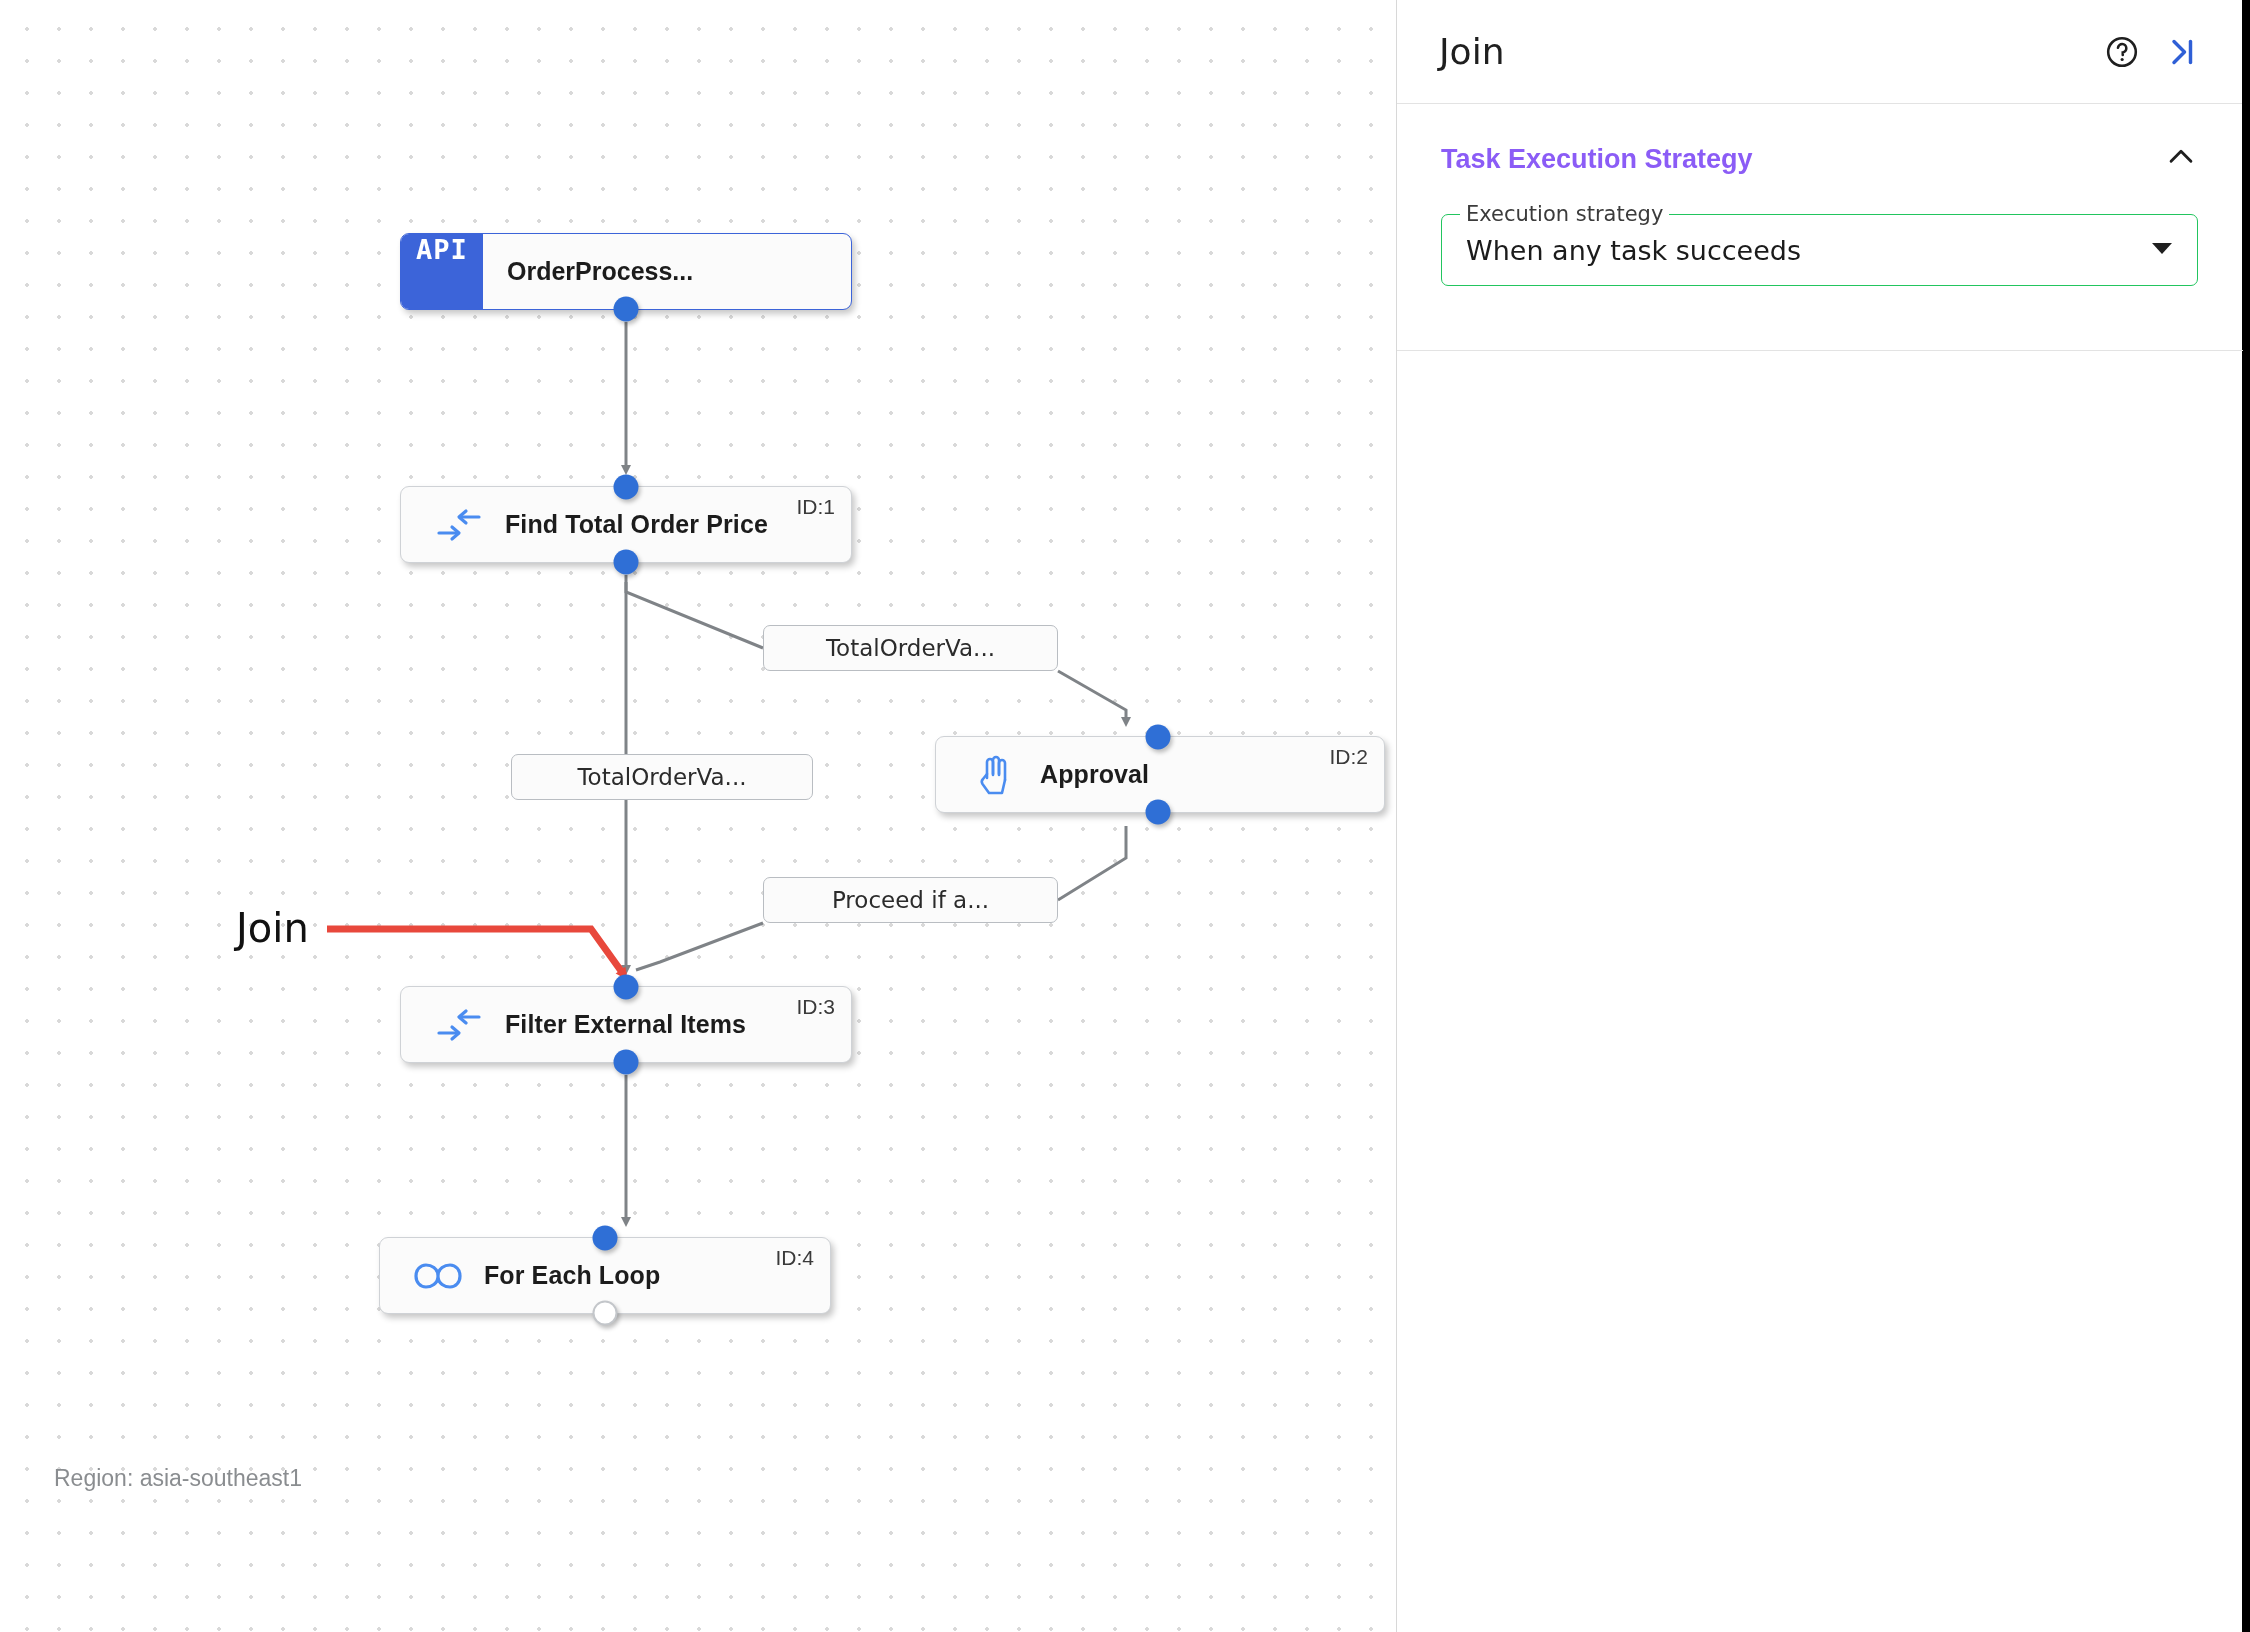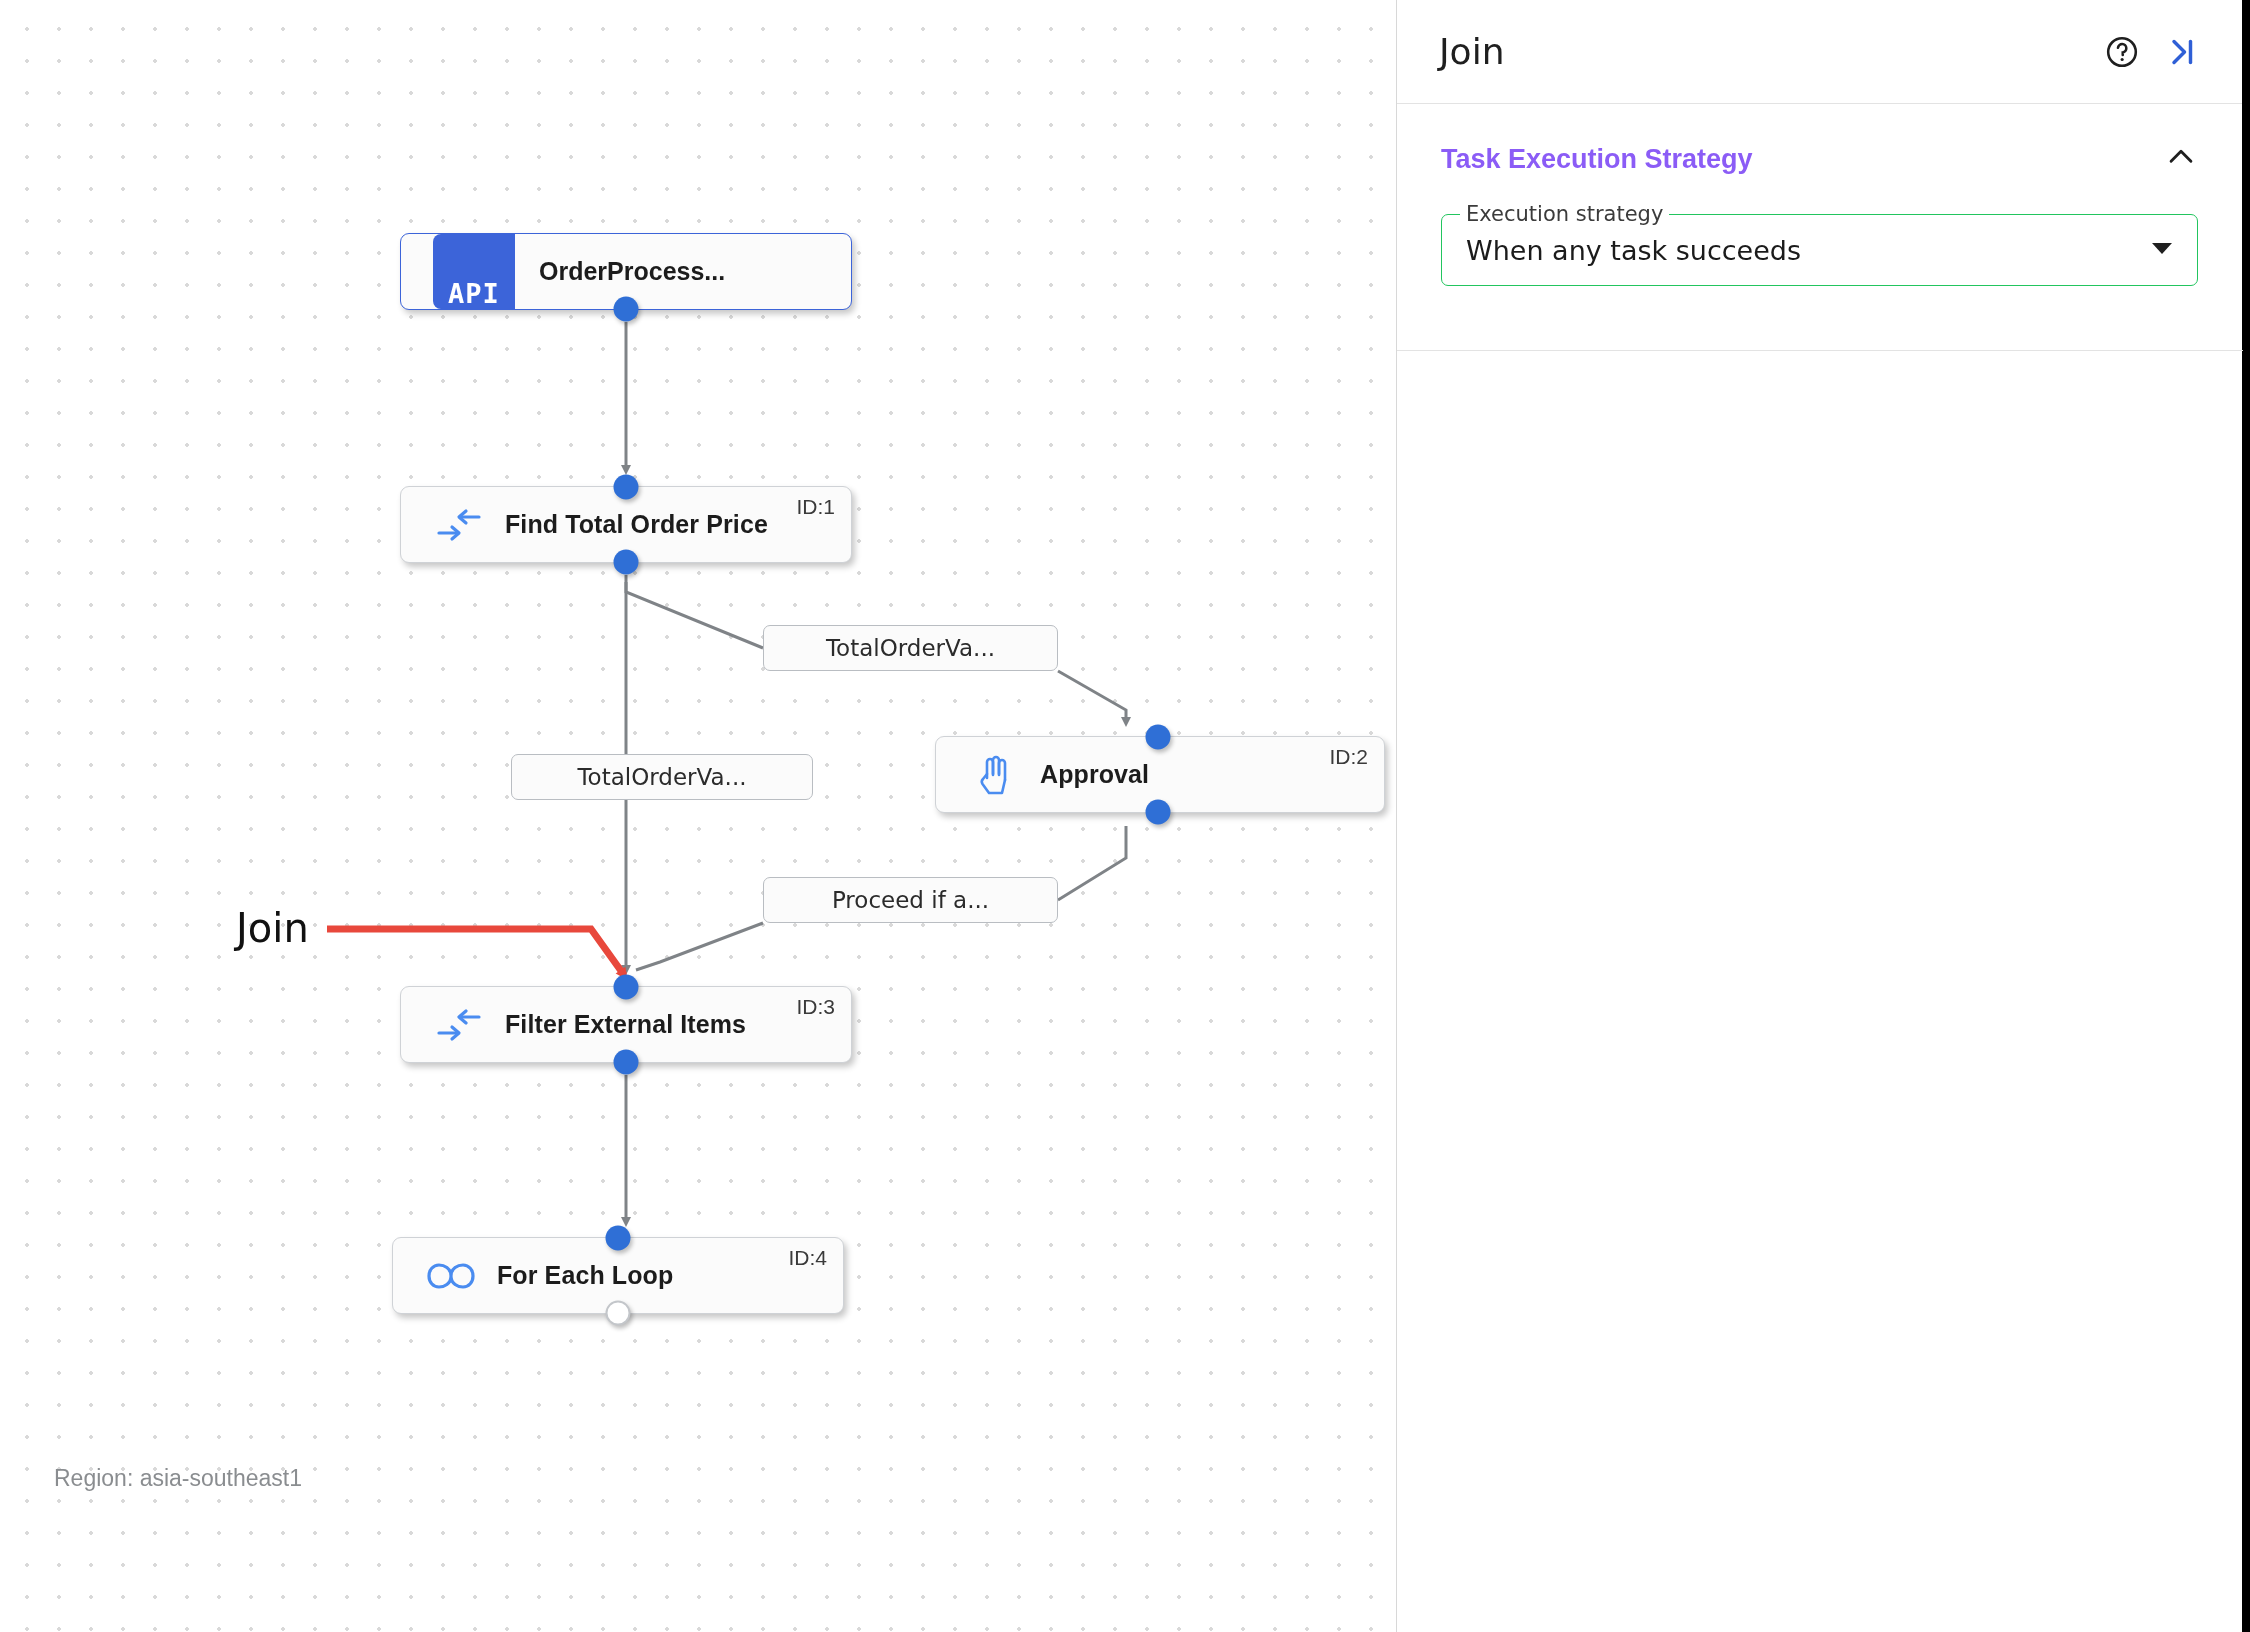--- a/index.html
+++ b/index.html
@@ -58,37 +58,36 @@
   
   #node-start {
     left: 400px; top: 233px; width: 452px; height: 77px;
     border: 1.5px solid #3c64d9; background: #fbfbfb; padding: 0;
     border-radius: 9px; overflow: visible;
   }
   #node-start .api-badge {
     width: 82px; height: 100%;
     background: #3c64d9;
     border-radius: 8px 0 0 8px;
-    display: flex; align-items: flex-end; justify-content: center;
+    display: flex; align-items: flex-start; justify-content: center;
     flex: 0 0 82px;
-    margin-left: 32px;
   }
   #node-start .api-badge span {
     color: #fff; font-family: "DejaVu Sans Mono", monospace;
     font-weight: bold; font-size: 27px; letter-spacing: 1px;
   }
   #node-start .start-title {
     font-size: 25px; font-weight: bold; color: #1c1c1c; margin-left: 24px;
     white-space: nowrap;
   }
 
   #node-1 { left: 400px; top: 486px;  width: 452px; height: 77px; }
   #node-2 { left: 903px; top: 736px;  width: 450px; height: 77px; margin-left: 32px; }
   #node-3 { left: 400px; top: 986px;  width: 452px; height: 77px; }
-  #node-4 { left: 392px; top: 1237px; width: 452px; height: 77px; }
+  #node-4 { left: 379px; top: 1237px; width: 452px; height: 77px; }
 
   
   .port {
     position: absolute; width: 25px; height: 25px; border-radius: 50%;
     background: #2f6fd6; box-shadow: 2px 3px 4px rgba(0,0,0,0.25);
     transform: translate(-50%,-50%);
   }
   .port.hollow { background: #ffffff; border: 2px solid #c3c6ca; }
 
   

